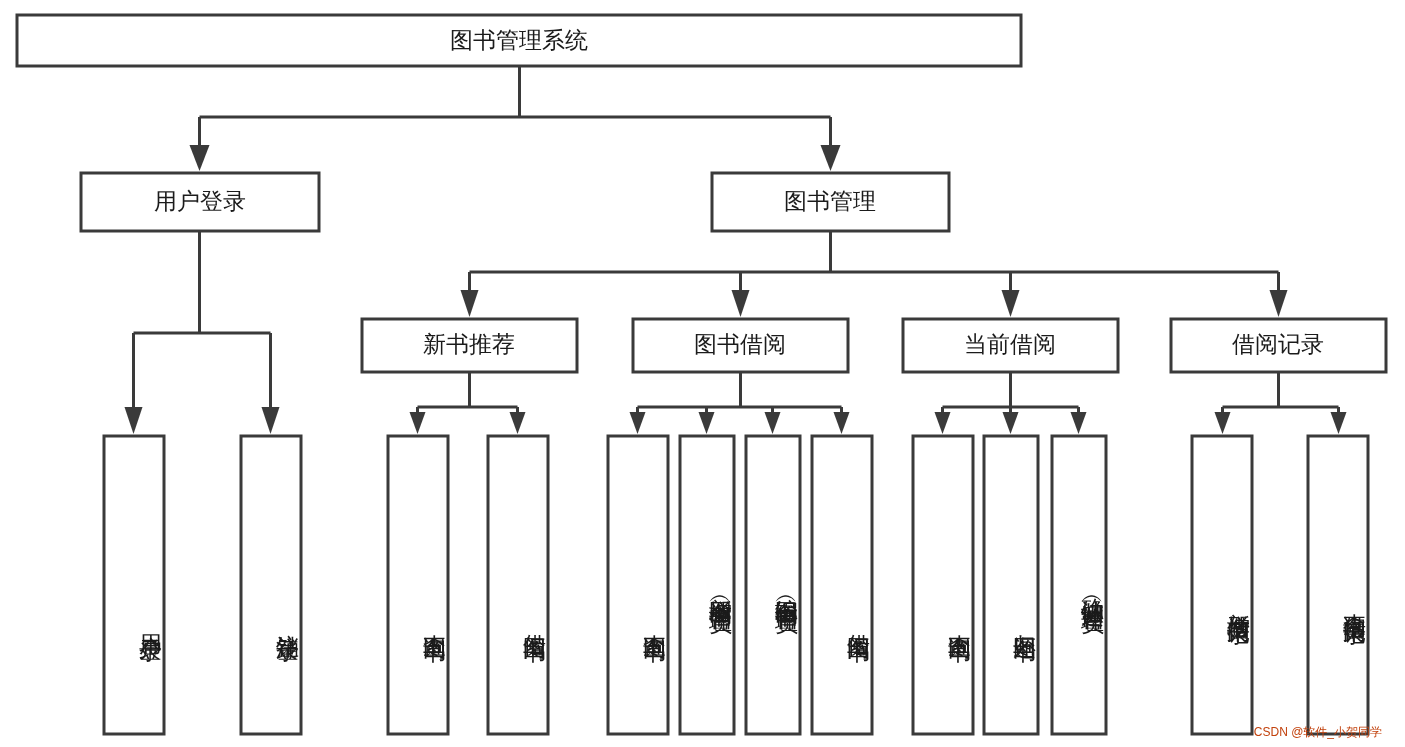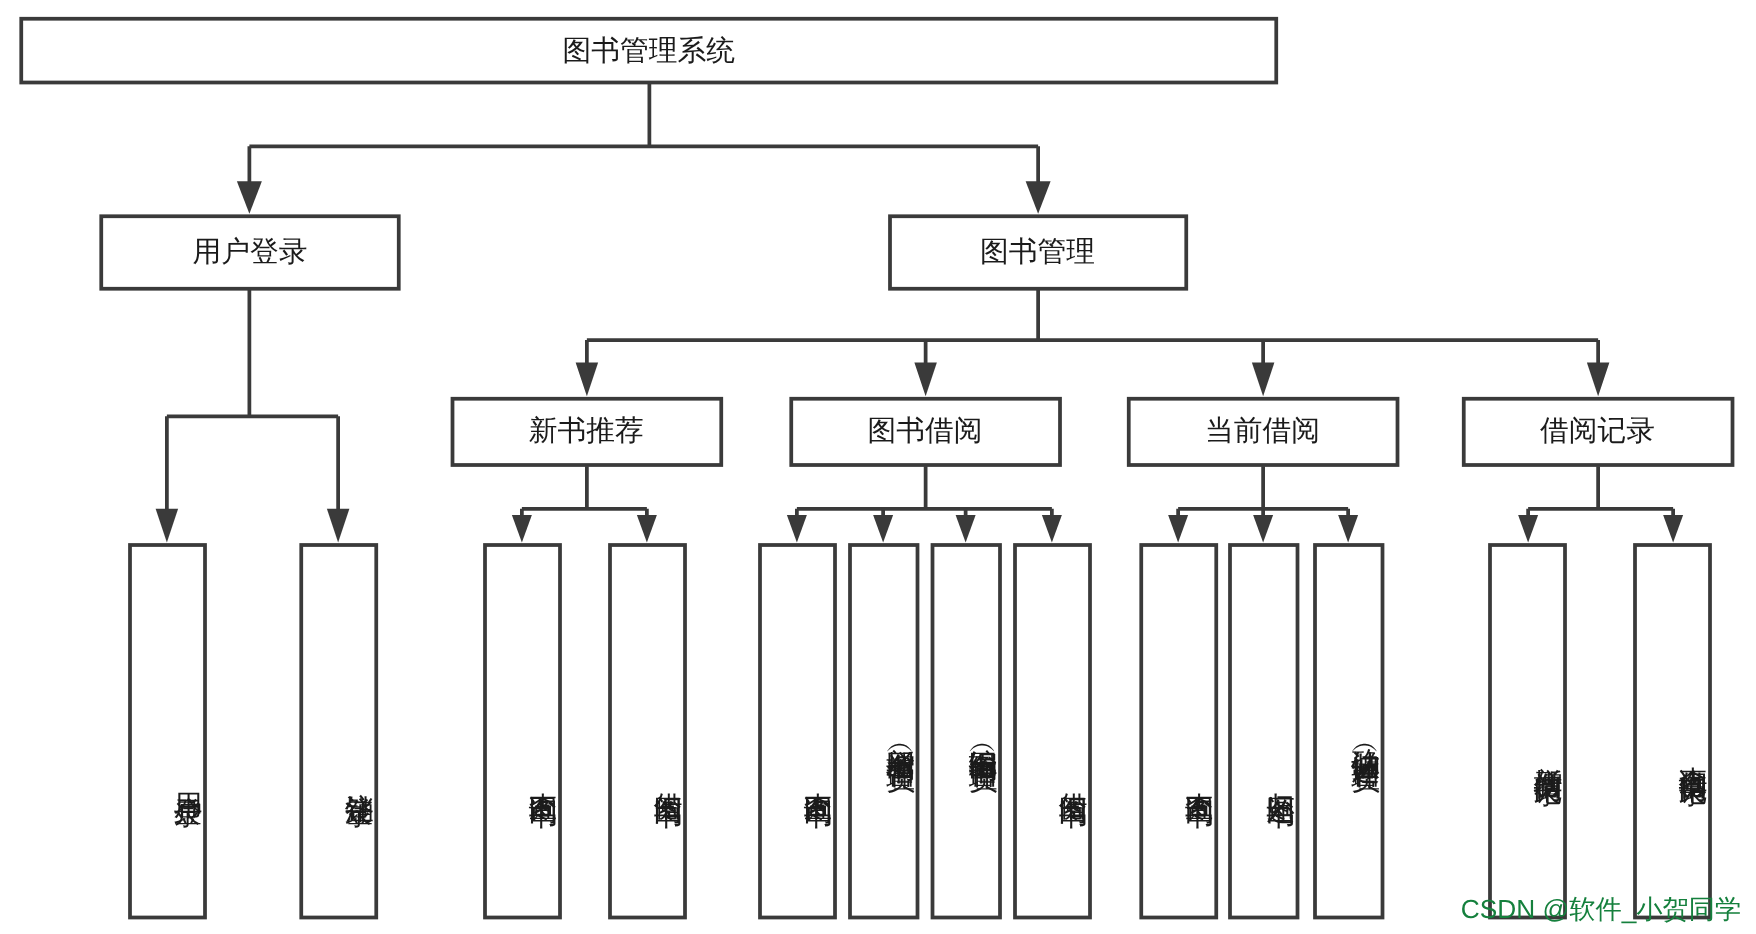--- a/index.html
+++ b/index.html
@@ -56,25 +56,25 @@
     font-size: 23px;
     line-height: 1.18;
     color: #1b1b1b;
     letter-spacing: 2px;
     text-align: start;
     white-space: nowrap;
     pointer-events: none;
   }
   .watermark {
     position: absolute;
-    right: 12px;
+    right: 23px;
     bottom: 6px;
     font-family: "Liberation Sans", "DejaVu Sans", sans-serif;
-    font-size: 21px;
-    color: #15803d;
+    font-size: 12px;
+    color: #c2410c;
     white-space: nowrap;
     user-select: none;
   }
 </style>
 </head>
 <body>
 
 <div id="diagram-root">
 
   <svg id="flow" viewBox="0 0 1405 747" xmlns="http://www.w3.org/2000/svg">

